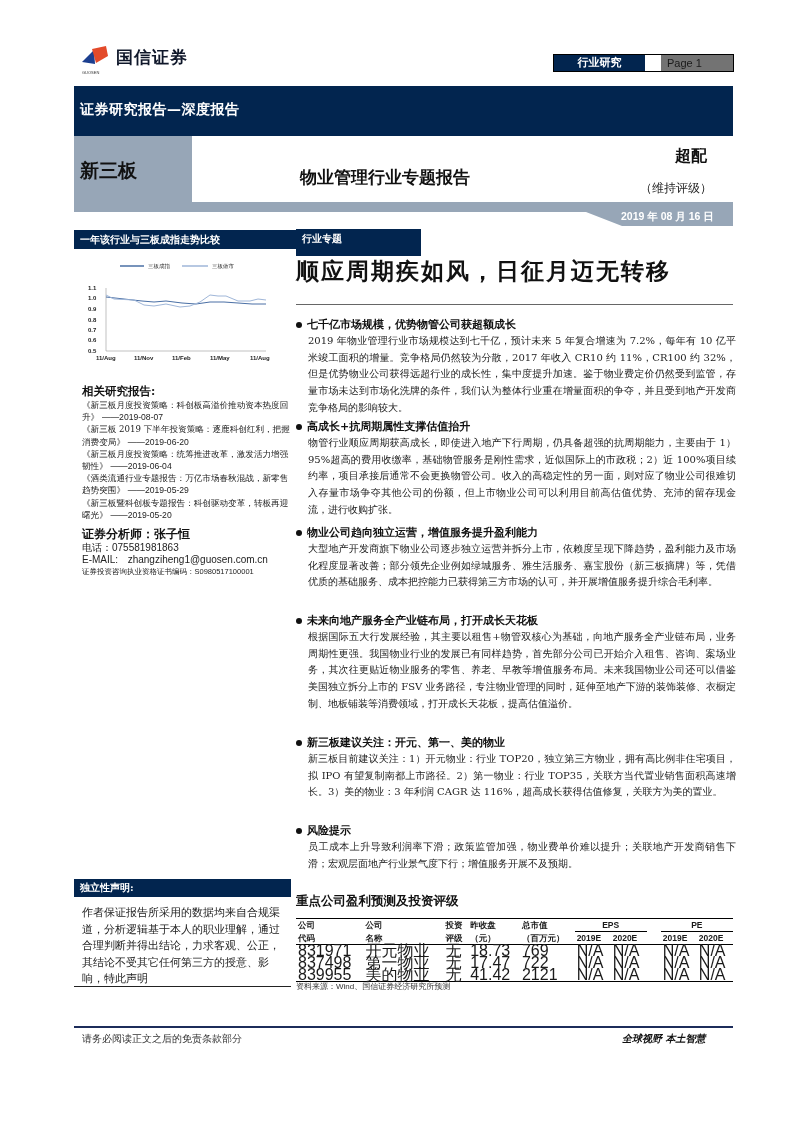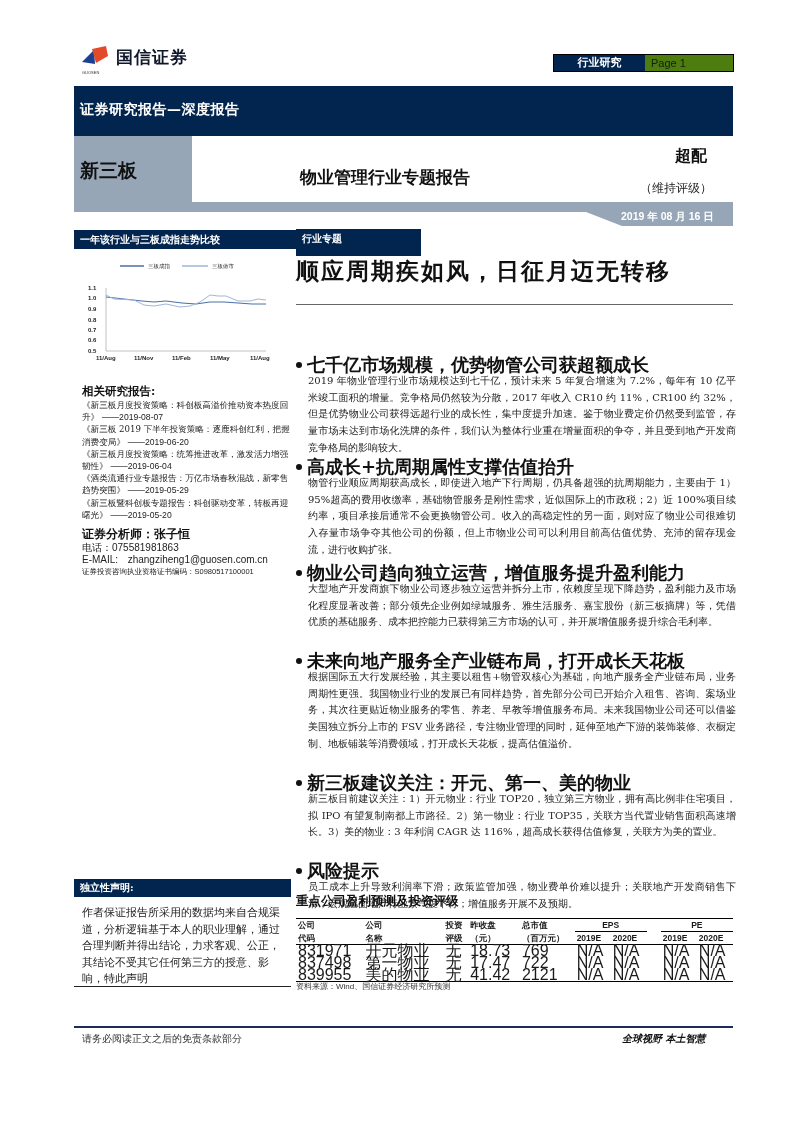--- a/index.html
+++ b/index.html
@@ -8,23 +8,23 @@
 
   .abs { position: absolute; }
 
   
   .logo { left: 82px; top: 44px; width: 120px; height: 30px; }
   .logo-mark { position:absolute; left:0; top:2px; width:26px; height:22px; }
   .logo-text { position:absolute; left:34px; top:2px; font-size:17px; font-weight:bold; color:#0f172a; letter-spacing:1px; font-family: "DejaVu Serif", serif; }
   .logo-sub { position:absolute; left:0; top:26px; font-size:4px; color:#333; font-family:"Liberation Sans", sans-serif; }
 
   
-  .tag-box { left: 553px; top: 54px; width: 181px; height: 18px; border: 1px solid #000; display:flex; }
+  .tag-box { left: 553px; top: 54px; width: 181px; height: 18px; border: 1px solid #000; display:flex;gap:16px; }
   .tag-left { width: 91px; background:#02254f; color:#fff; font-size:11px; font-weight:bold; text-align:center; line-height:16px; }
-  .tag-right { flex:1; background:#4d7c0f; font-family:"Liberation Sans", sans-serif; font-size:11px; line-height:16px; padding-left:6px; }
+  .tag-right { flex:1; background:#737373; font-family:"Liberation Sans", sans-serif; font-size:11px; line-height:16px; padding-left:6px; }
 
   
   .banner { left: 74px; top: 86px; width: 659px; height: 50px; background:#02254f; }
   .banner-text { left: 80px; top: 101px; color:#fff; font-size:14px; font-weight:bold; letter-spacing:0.5px; }
 
   
   .gray-block { left: 74px; top: 136px; width: 118px; height: 66px; background:#97a6b7; }
   .gray-left-title { left: 80px; top: 158px; font-size:19px; font-weight:bold; color:#111; }
   .white-title-area { left: 192px; top: 136px; width: 541px; height: 66px; background:#fff; }
   .report-title { left: 300px; top: 166px; font-size:17px; font-weight:bold; color:#111; }
@@ -55,21 +55,21 @@
   
   .ind-hdr { left: 74px; top: 879px; width: 217px; height: 18px; background:#02254f; color:#fff; font-size:10px; font-weight:bold; line-height:18px; padding-left:6px; }
   .ind-body { left: 82px; top: 905px; width: 206px; font-size:11px; line-height:16.5px; color:#222; }
   .ind-line { left: 74px; top: 986px; width: 217px; height: 1px; background:#222; }
 
   
   .headline { left: 296px; top: 256px; font-size:23px; font-weight:bold; color:#111; letter-spacing:2px; }
   .hl-rule { left: 296px; top: 304px; width: 437px; height: 1px; background:#666; }
 
   .section { position:absolute; left: 296px; width: 440px; }
-  .sec-title { font-size:18px; font-weight:bold; color:#111; line-height:16px; display:flex; align-items:center;margin-top:40px; }
+  .sec-title { font-size:11px; font-weight:bold; color:#111; line-height:16px; display:flex; align-items:center; }
   .bullet { display:inline-block; width:6px; height:6px; border-radius:50%; background:#111; margin-right:5px; flex:none; }
   .sec-body { margin-left: 12px; font-size:10px; line-height:16.7px; color:#222; text-align:justify; }
 
   
   .tbl-title { left: 296px; top: 893px; font-size:12.5px; font-weight:bold; color:#111; }
   table.t { border-collapse: collapse; width: 437px; }
   table.t td { padding: 0 2px; height: 12px; line-height: 12px; white-space: nowrap; }
   .t .hd { font-weight:bold; font-size:8.5px; }
   .t .sans { font-family:"Liberation Sans", sans-serif; }
   .t .r { text-align:left; }

